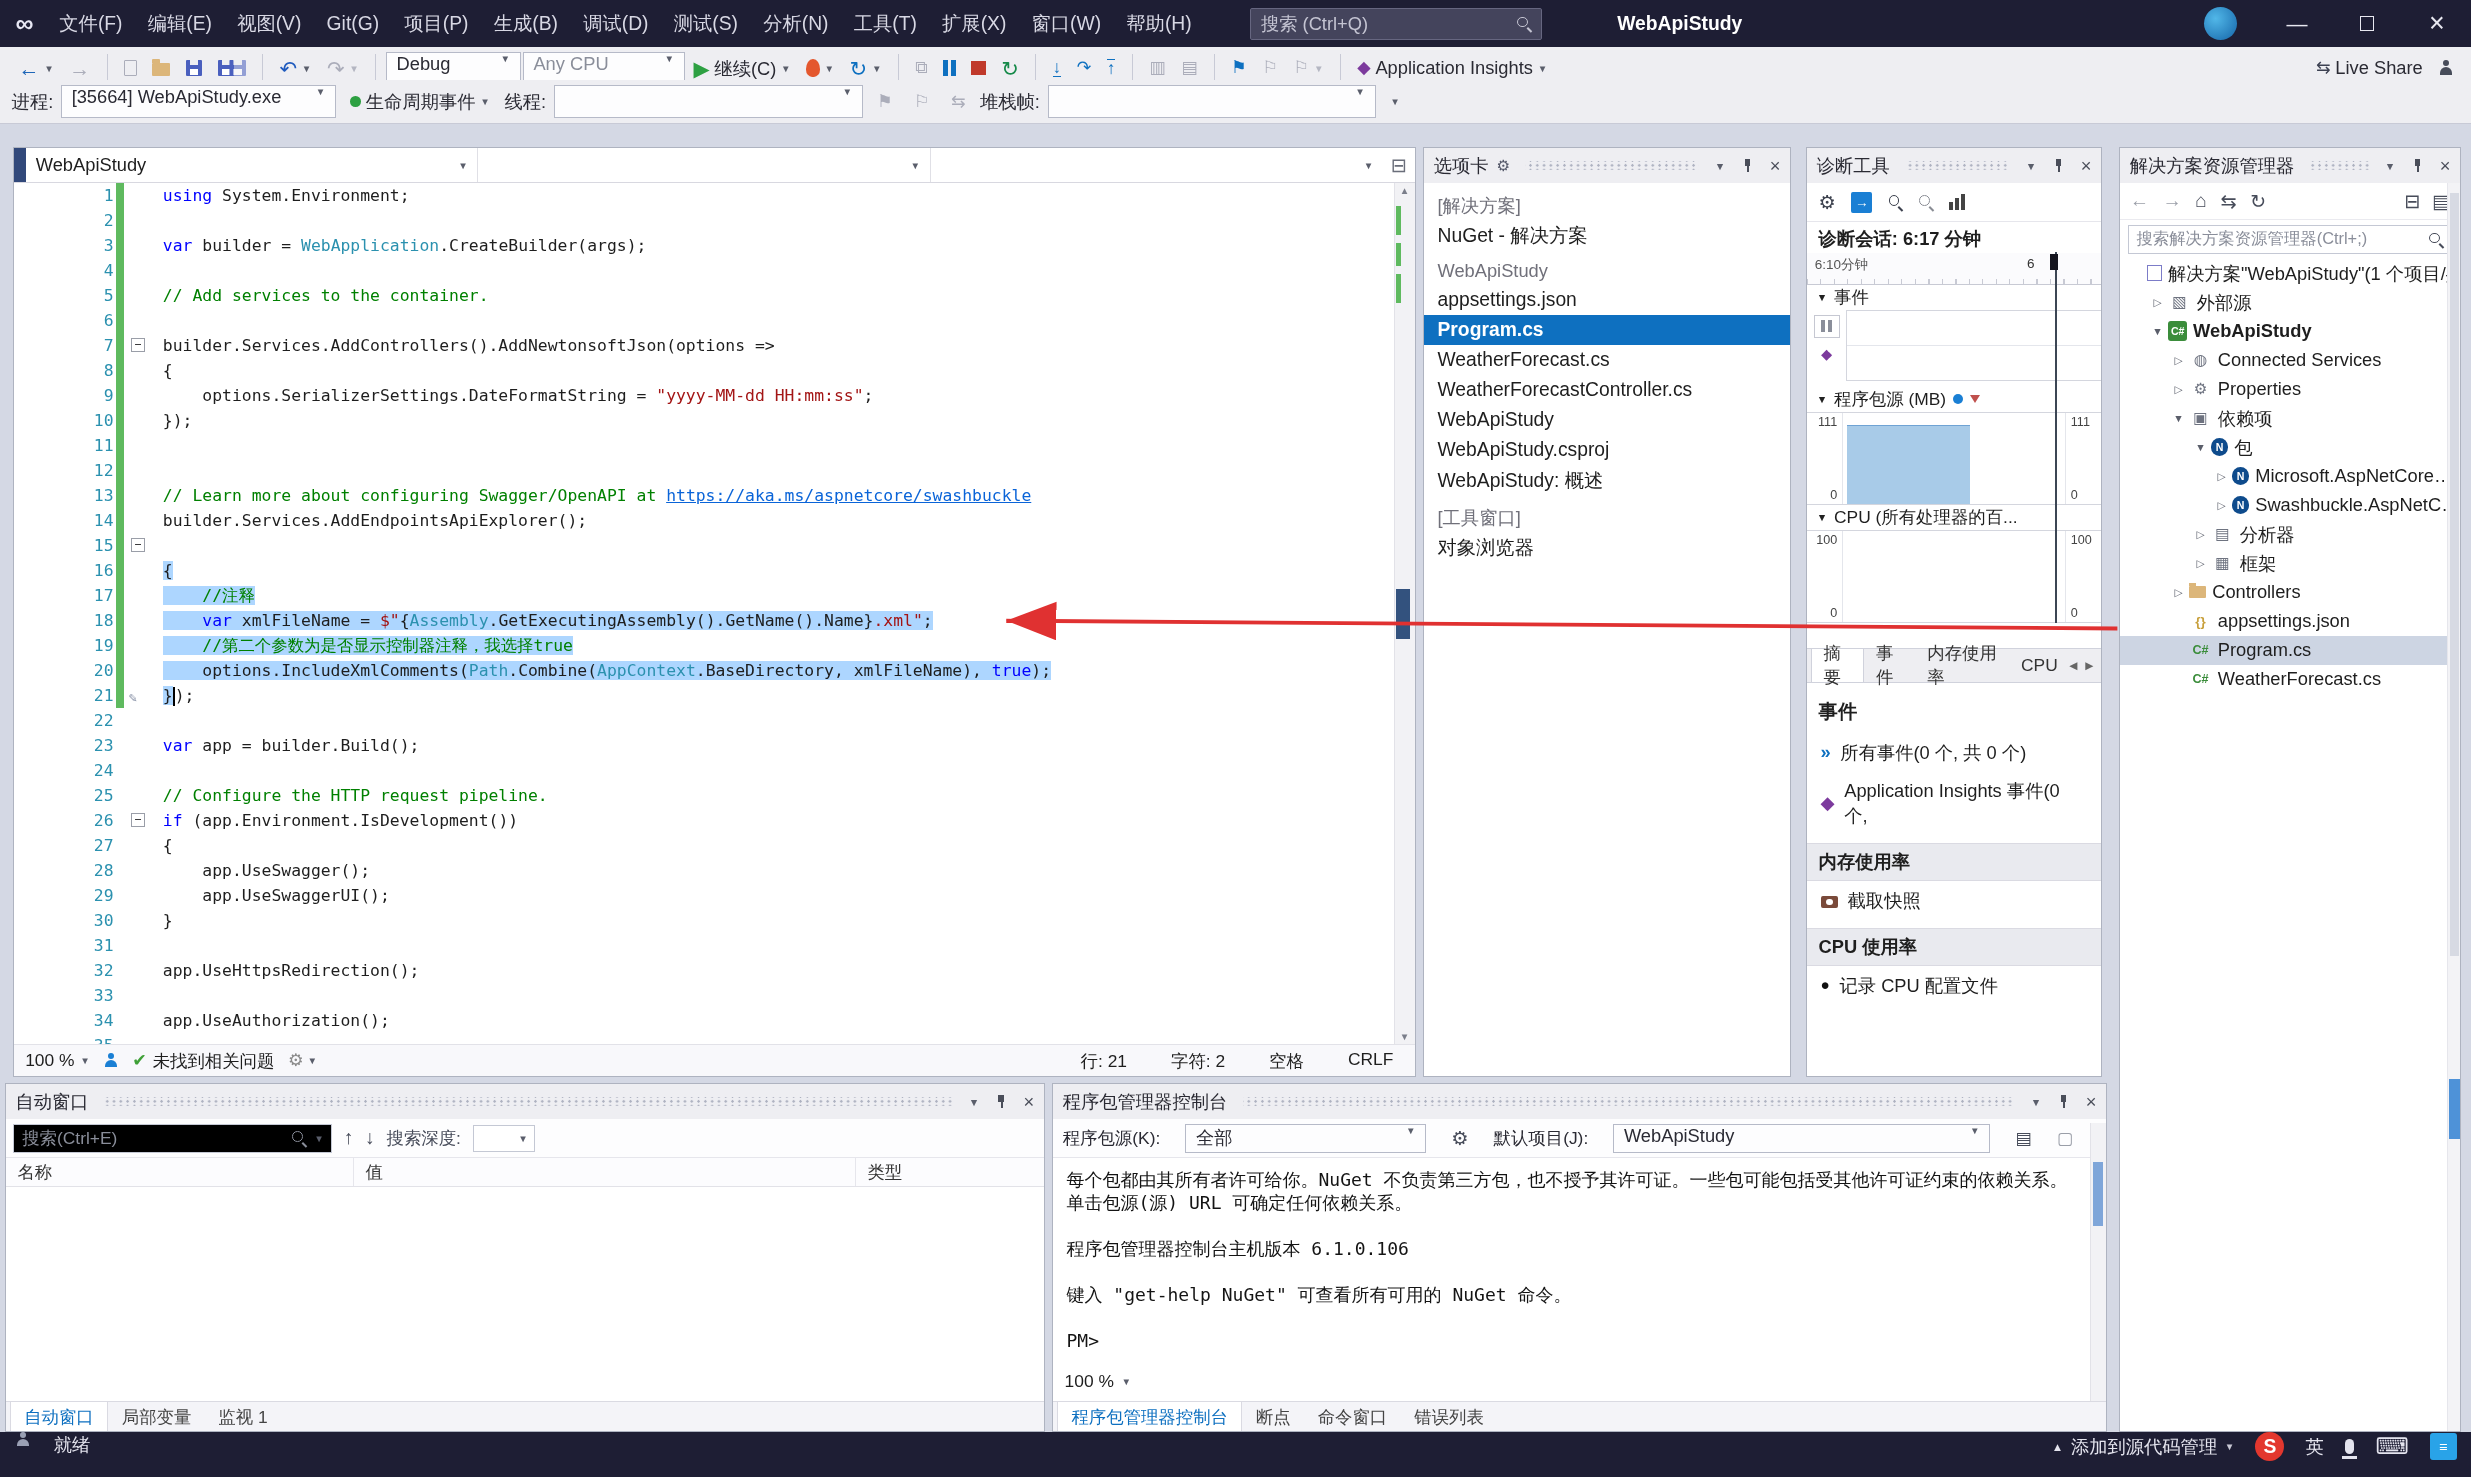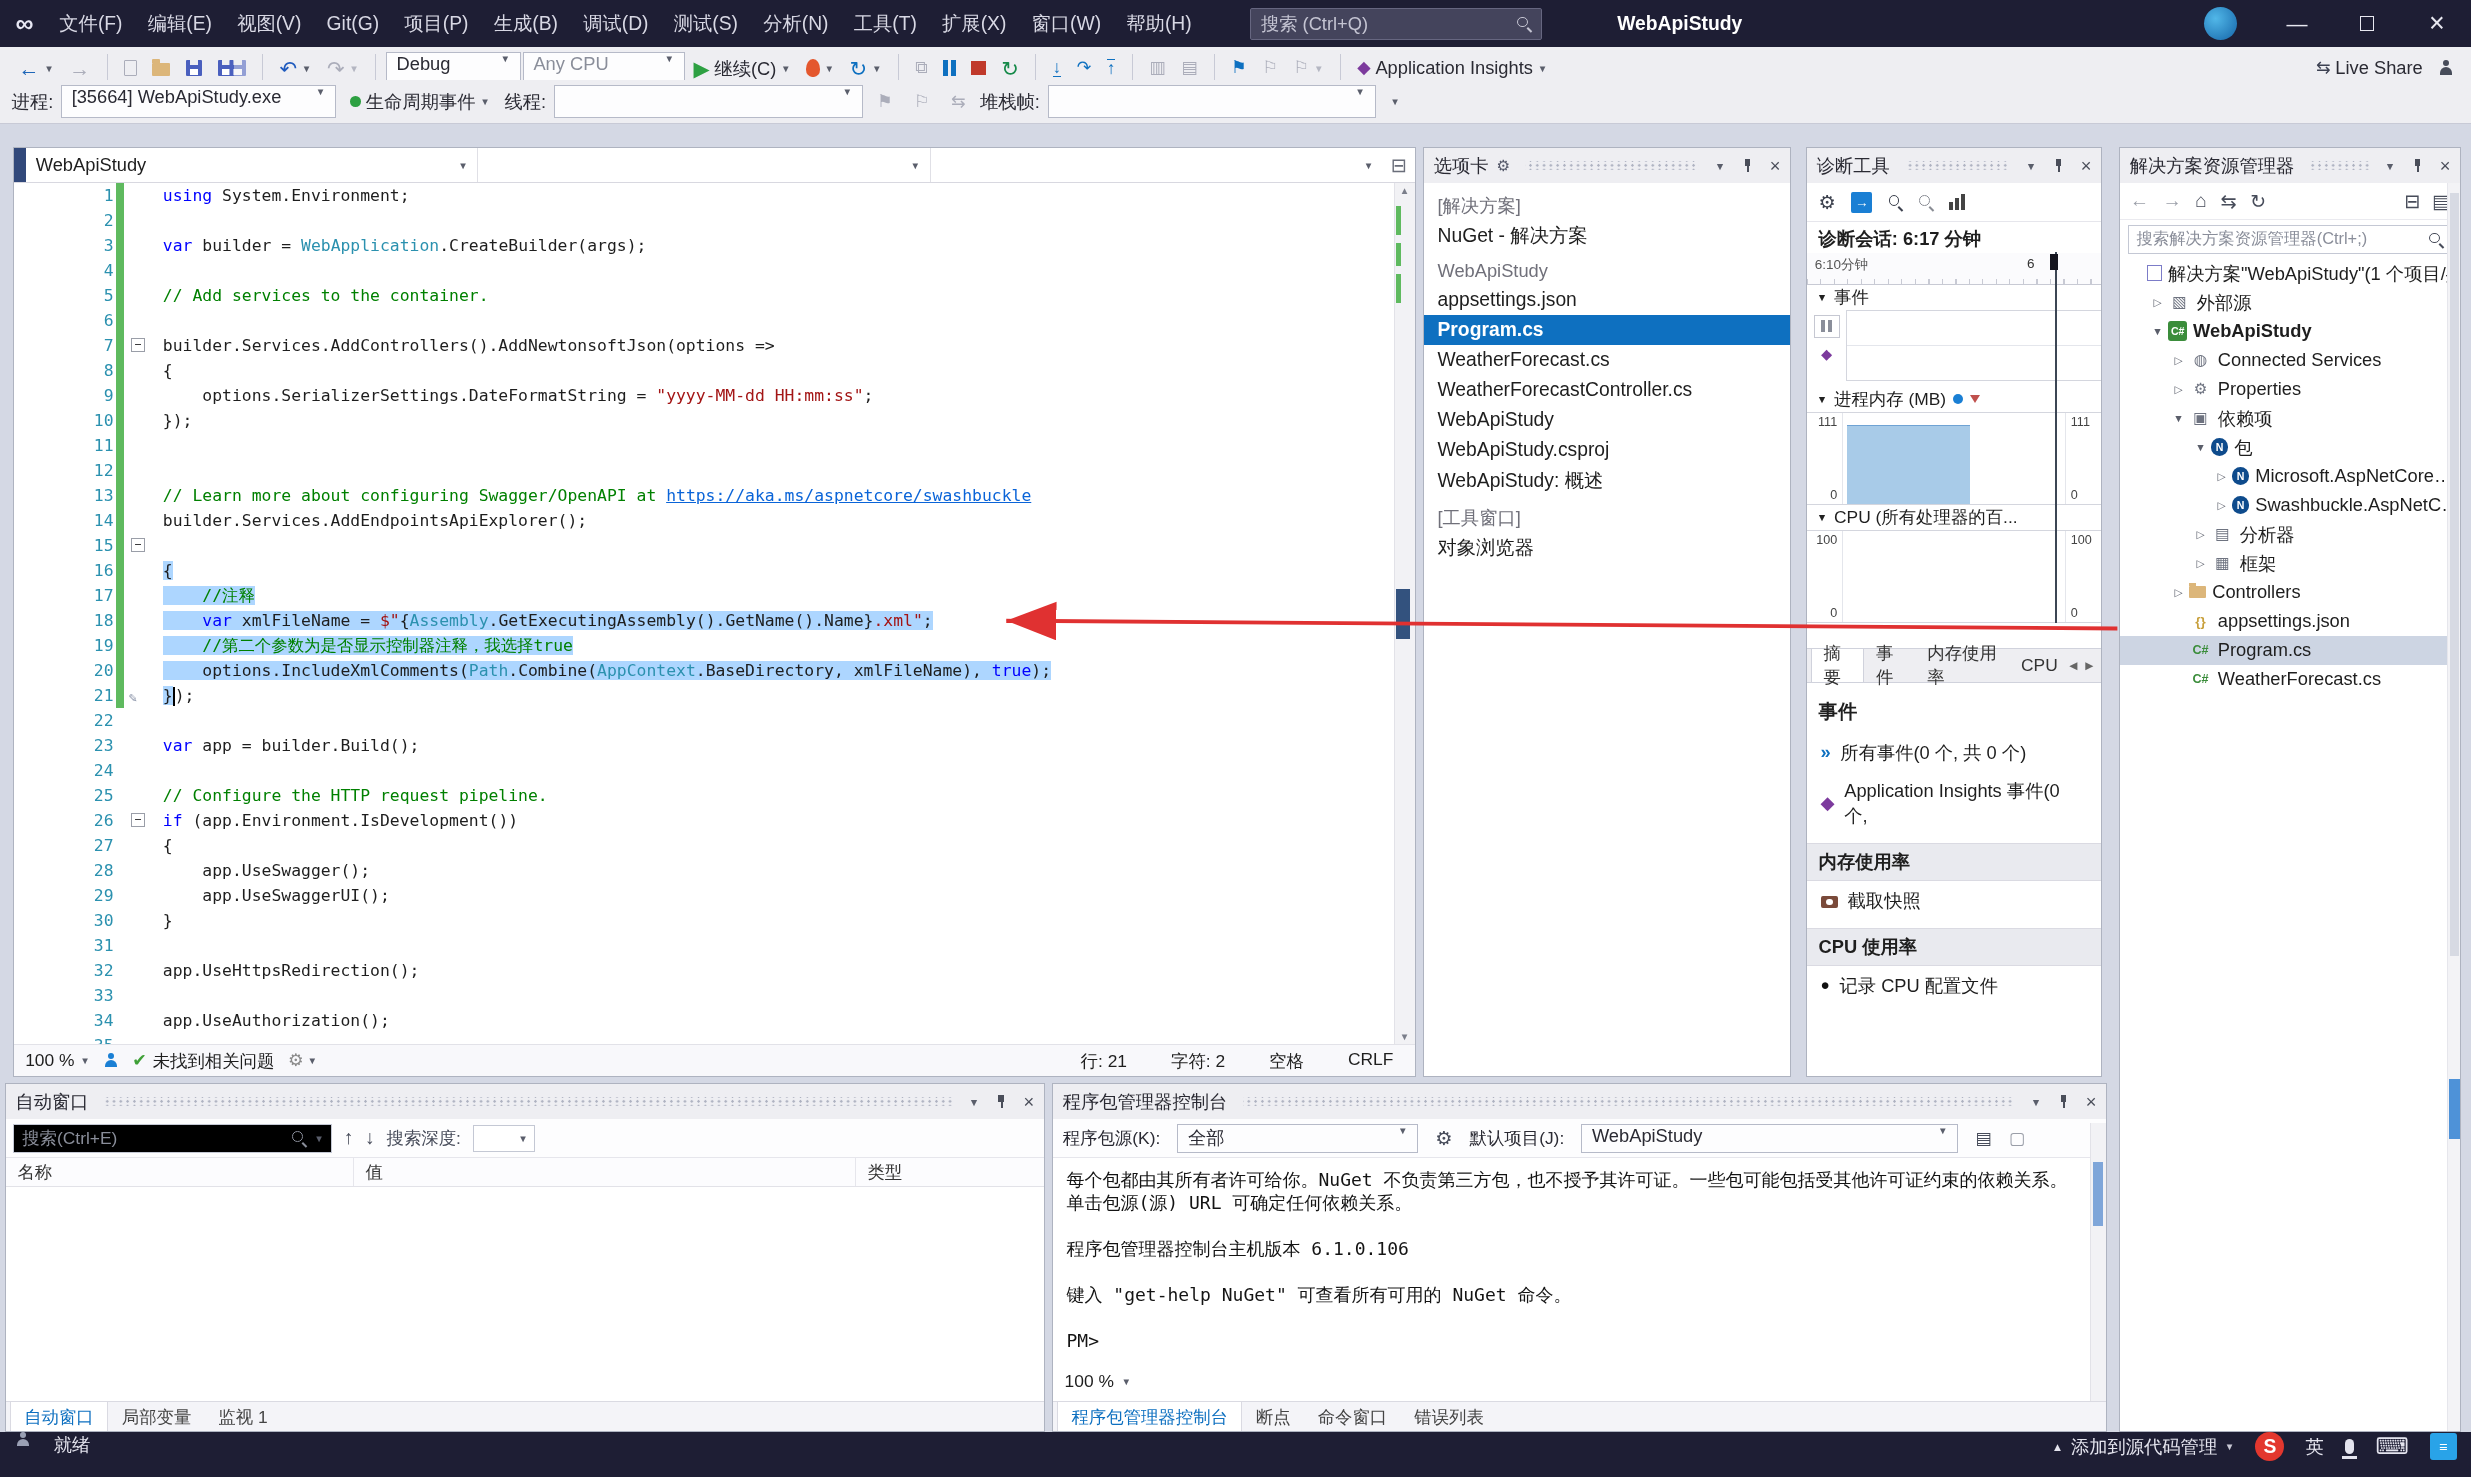--- a/index.html
+++ b/index.html
@@ -153,21 +153,21 @@
 .a-box .mag{margin-left:auto}
 .a-combo{width:62px;height:27px;border:1px solid #C4C8D4;display:flex;align-items:center;justify-content:flex-end;padding:0 5.8px;background:#FFF}
 .a-cols{height:29px;display:flex;border-bottom:1px solid #E2E2E8;font-size:17.4px;color:#333;background:#FCFCFE}
 .acol{padding:1.9px 11.6px;border-right:1px solid #E6E6EC;display:flex;align-items:center}
 .acol:nth-child(1){width:348px}.acol:nth-child(2){width:502px}.acol:nth-child(3){flex:1;border-right:none}
 .b-tabs{position:absolute;left:0;right:0;bottom:0;height:30px;display:flex;align-items:center;background:#F4F4F8;border-top:1px solid #DADAE2;padding-left:3.9px}
 .btab{padding:0 13.5px;font-size:17.4px;color:#444;height:100%;display:flex;align-items:center}
 .btab.sel{color:#0E70C0;background:#FFF;border-left:1px solid #DADAE2;border-right:1px solid #DADAE2}
 
 #pmc-panel{left:1052px;top:1083px;width:1055px;height:349px}
-.p-toolbar{height:39px;display:flex;align-items:center;gap:17px;padding:0 9.7px;background:#FDFDFE;border-bottom:1px solid #E6E6EC;font-size:17.4px;color:#2A2A33}
+.p-toolbar{height:39px;display:flex;align-items:center;gap:25px;padding:0 9.7px;background:#FDFDFE;border-bottom:1px solid #E6E6EC;font-size:17.4px;color:#2A2A33}
 #pmc-console{padding:9.7px 29px 0 13.5px;font-family:"DejaVu Sans Mono","Liberation Mono",monospace}
 .pmc-line{min-height:23px;line-height:23px;font-size:18px;white-space:pre-wrap;color:#141414}
 .p-zoom{position:absolute;left:11.6px;bottom:39px;display:flex;align-items:center;gap:7.7px;font-size:17.4px}
 .p-scroll{position:absolute;right:0;top:39px;bottom:30px;width:16.4px;background:#F2F2F5;border-left:1px solid #E2E2E8}
 .p-thumb{position:absolute;left:1.9px;top:39px;width:10.6px;height:64px;background:#7FA6D9}
 
 .statusbar{position:absolute;left:0;top:1432px;width:2472px;height:45px;background:#1E1E34;color:#E4E4EE;display:flex;align-items:flex-start;padding:0 15.4px;gap:23px;font-size:18.3px;z-index:10}
 .sb-right{margin-left:auto;display:flex;align-items:center;gap:21px}
 .sogou{width:29px;height:29px;border-radius:50%;background:#E3372E;color:#FFF;font-weight:bold;display:flex;align-items:center;justify-content:center;font-size:19.3px}
 .i-mic{width:9.7px;height:15.4px;background:#E4E4EE;border-radius:4.8px;position:relative;display:inline-block}
@@ -513,21 +513,21 @@
               <i></i>
               <i></i>
             </span>
           </span>
         <span style="color:#7C3A9D;font-size:14.5px">◆</span>
       </div>
       <div class="d-tracklane"></div>
     </div>
     <div class="d-sechdr">
         <span class="d-exp">▼</span>
-        <span>进程内存 (MB)</span>
+        <span>程序包源 (MB)</span>
         <span class="dot" style="width:10.6px;height:10.6px;background:#1A7FD4"></span>
         <span class="i-funnel"></span>
       </div>
     <div class="d-chart">
       <div class="d-ylab">
           <span>111</span>
           <span>0</span>
         </div>
       <div class="d-plot">
           <div class="d-memfill"></div>

